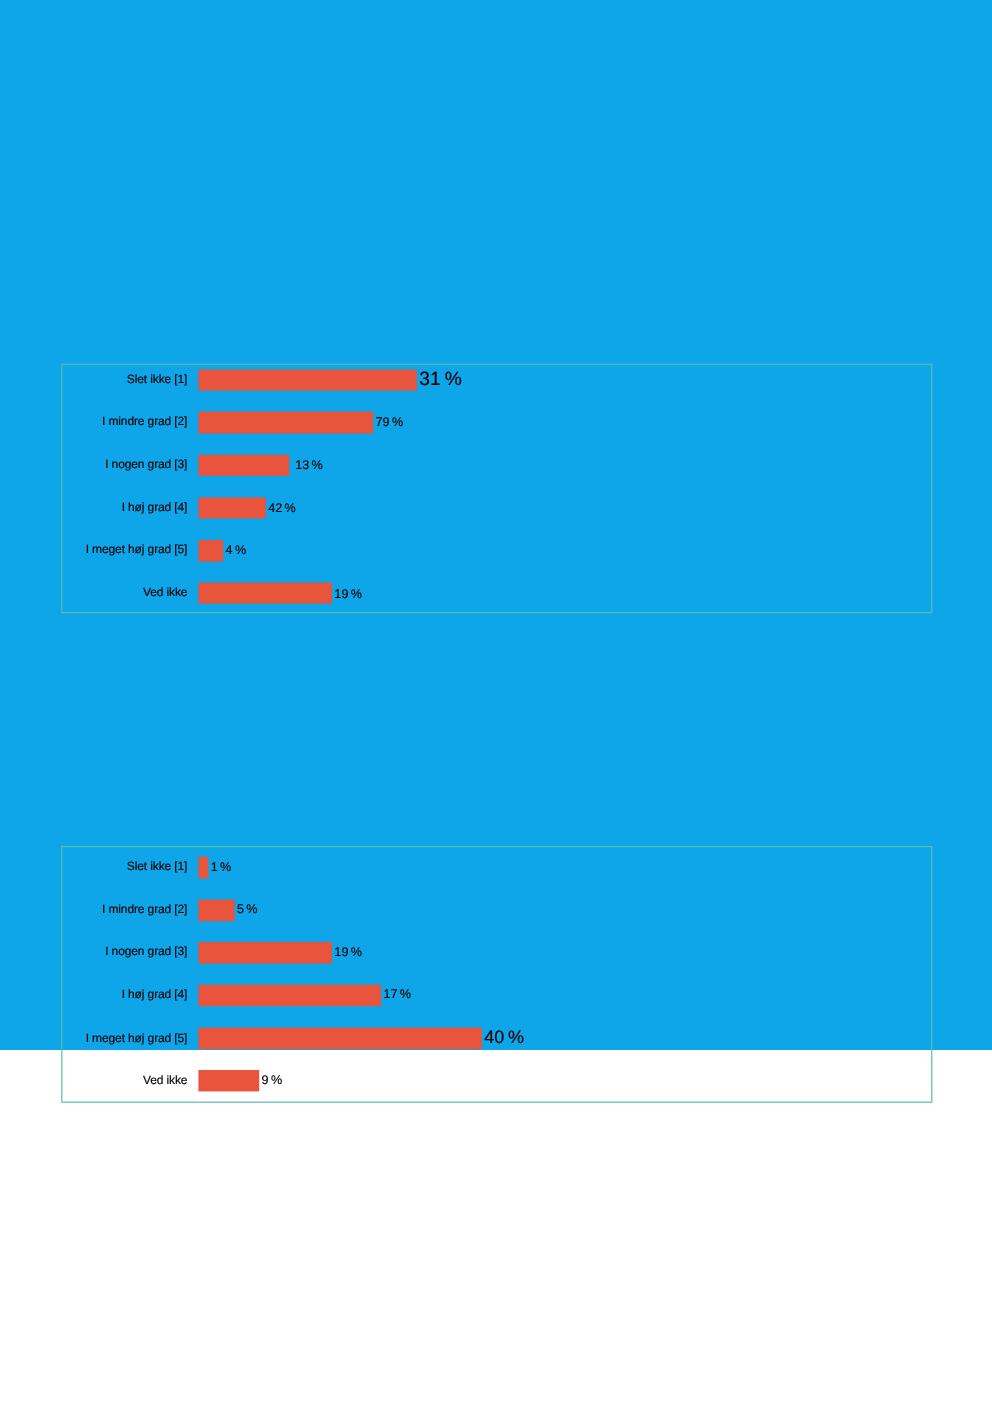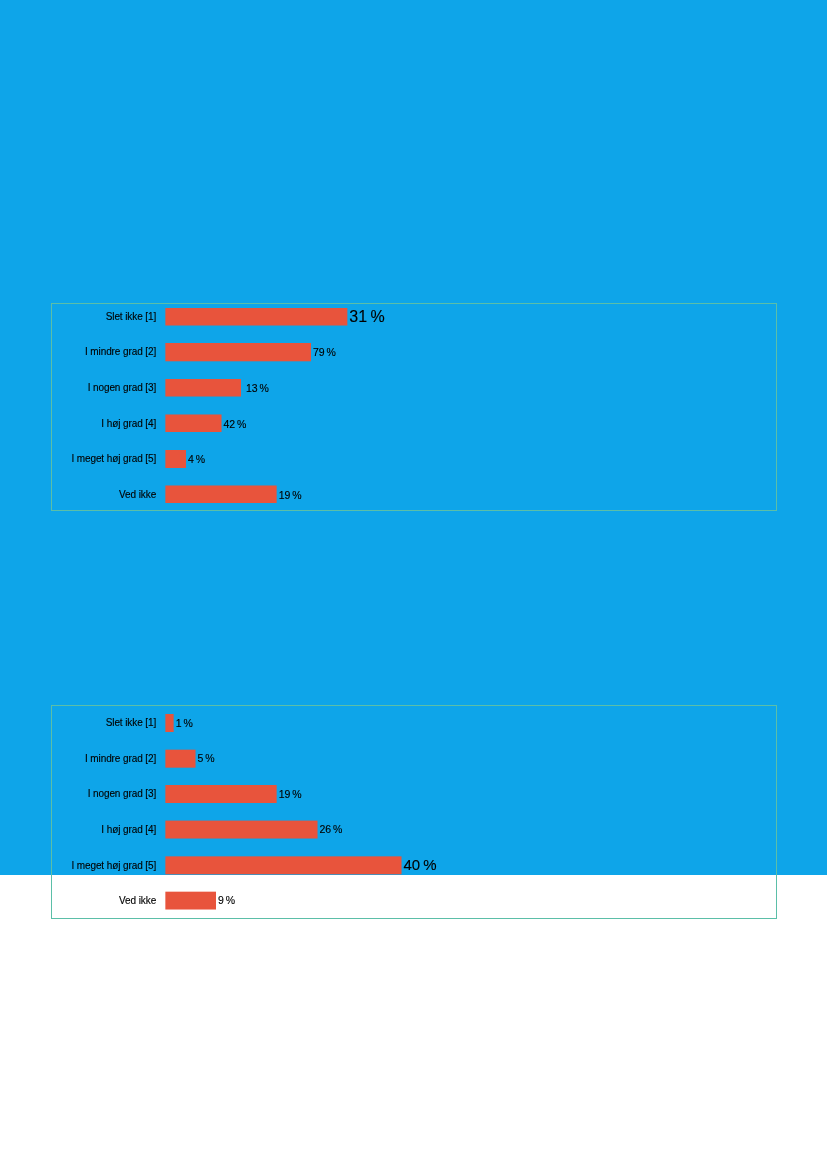--- a/index.html
+++ b/index.html
@@ -129,21 +129,21 @@
     <div class="chart-row" style="top: 749.67px; height: 18px;">
       <div class="row-label" style="right: 670.9px; top: 4.4px; color: rgb(0, 0, 0); font-size: 10px;">I mindre grad [2]</div>
       <div class="row-value" style="left: 197.52px; top: 3.6px; color: rgb(0, 0, 0); font-size: 10.5px;">5 %</div>
     </div>
     <div class="chart-row" style="top: 785px; height: 18px;">
       <div class="row-label" style="right: 670.9px; top: 4.4px; color: rgb(0, 0, 0); font-size: 10px;">I nogen grad [3]</div>
       <div class="row-value" style="left: 278.65px; top: 3.6px; color: rgb(0, 0, 0); font-size: 10.5px;">19 %</div>
     </div>
     <div class="chart-row" style="top: 820.6px; height: 17.92px;">
       <div class="row-label" style="right: 670.9px; top: 4.4px; color: rgb(0, 0, 0); font-size: 10px;">I høj grad [4]</div>
-      <div class="row-value" style="left: 319.52px; top: 3.6px; color: rgb(0, 0, 0); font-size: 10.5px;">26 %</div>
+      <div class="row-value" style="left: 319.52px; top: 3.6px; color: rgb(0, 0, 0); font-size: 10.5px;">17 %</div>
     </div>
     <div class="chart-row" style="top: 856.35px; height: 17.95px;">
       <div class="row-label" style="right: 670.9px; top: 4.4px; color: rgb(0, 0, 0); font-size: 10px;">I meget høj grad [5]</div>
       <div class="row-value" style="left: 403.52px; top: 3.6px; color: rgb(0, 0, 0); font-size: 15px;">40 %</div>
     </div>
     <div class="chart-row" style="top: 891.67px; height: 17.85px;">
       <div class="row-label" style="right: 670.9px; top: 4.4px; color: rgb(0, 0, 0); font-size: 10px;">Ved ikke</div>
       <div class="row-value" style="left: 218px; top: 3.6px; color: rgb(0, 0, 0); font-size: 10.5px;">9 %</div>
     </div>
 

